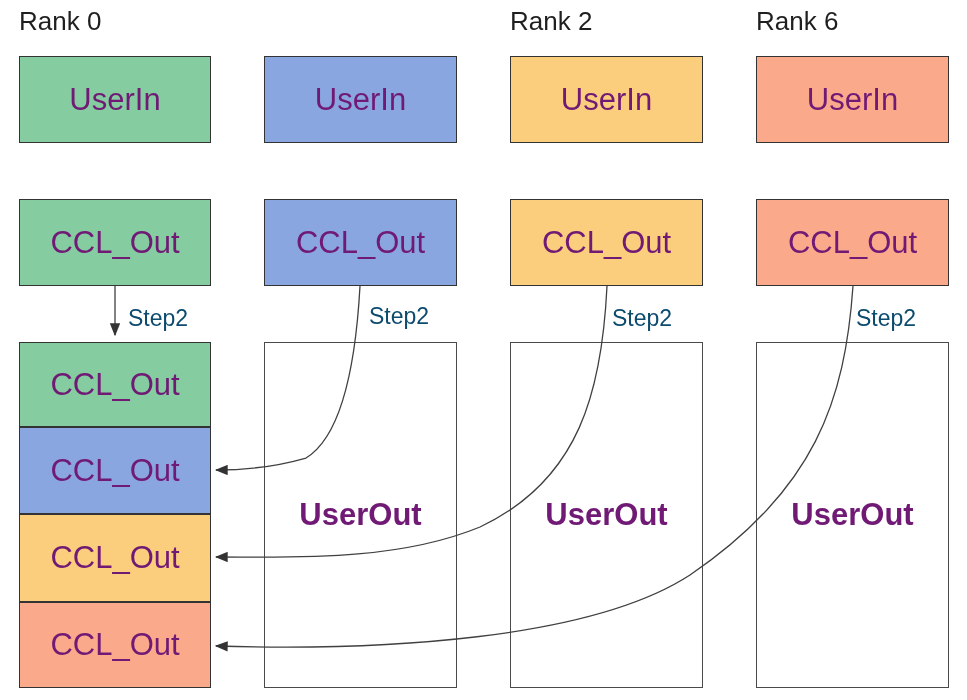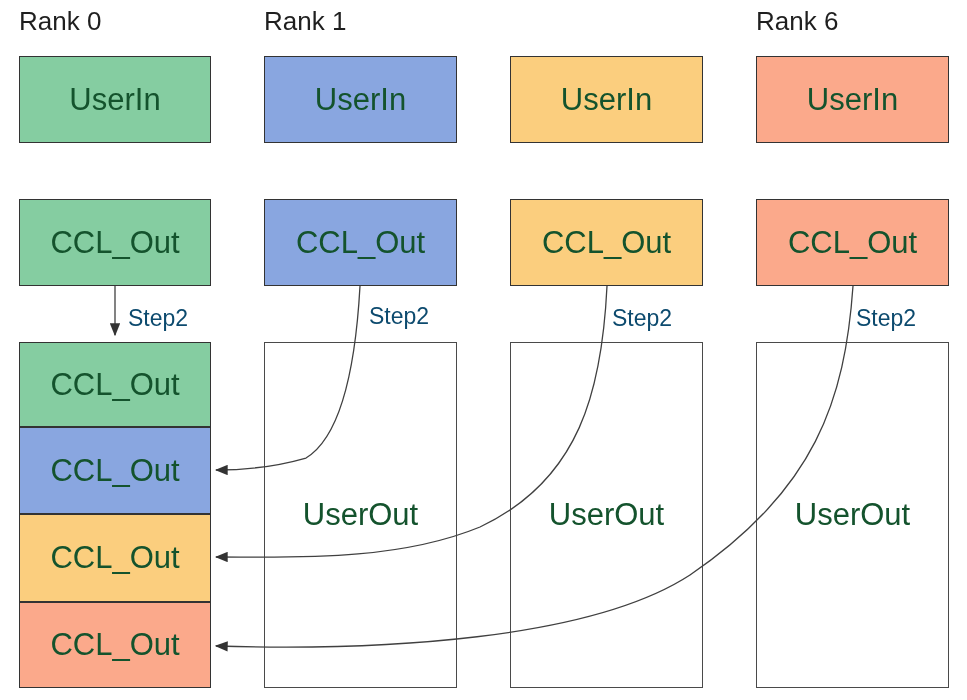--- a/index.html
+++ b/index.html
@@ -26,26 +26,27 @@
     white-space: nowrap;
   }
   .box {
     position: absolute;
     box-sizing: border-box;
     border: 1.5px solid #333333;
     display: flex;
     align-items: center;
     justify-content: center;
     font-size: 31px;
-    color: #14532d;
+    color: #701a75;
     white-space: nowrap;
   }
   .userout-box {
     border: 1.2px solid #4a4a4a;
     background: transparent;
+    font-weight: bold;
   }
   .step-label {
     position: absolute;
     font-size: 23px;
     line-height: 24px;
     color: #0c4a6e;
     white-space: nowrap;
   }
   .connector-layer {
     position: absolute;
@@ -58,21 +59,21 @@
     stroke: #404040;
     stroke-width: 1.3;
   }
 </style>
 </head>
 <body>
 
 <div class="canvas">
 
   <div class="col-title" style="left:19px">Rank 0</div>
-  <div class="col-title" style="left:264px">Rank 1</div>
+  <div class="col-title" style="left:510px">Rank 2</div>
   <div class="col-title" style="left:756px">Rank 6</div>
 
   <div class="box" style="left: 19px; top: 56px; width: 192px; height: 87px; background: rgb(133, 205, 161);">UserIn</div>
   <div class="box" style="left: 264px; top: 56px; width: 193px; height: 87px; background: rgb(137, 166, 224);">UserIn</div>
   <div class="box" style="left: 510px; top: 56px; width: 193px; height: 87px; background: rgb(251, 206, 126);">UserIn</div>
   <div class="box" style="left: 756px; top: 56px; width: 193px; height: 87px; background: rgb(251, 169, 139);">UserIn</div>
 
   <div class="box" style="left: 19px; top: 199px; width: 192px; height: 87px; background: rgb(133, 205, 161);">CCL_Out</div>
   <div class="box" style="left: 264px; top: 199px; width: 193px; height: 87px; background: rgb(137, 166, 224);">CCL_Out</div>
   <div class="box" style="left: 510px; top: 199px; width: 193px; height: 87px; background: rgb(251, 206, 126);">CCL_Out</div>

